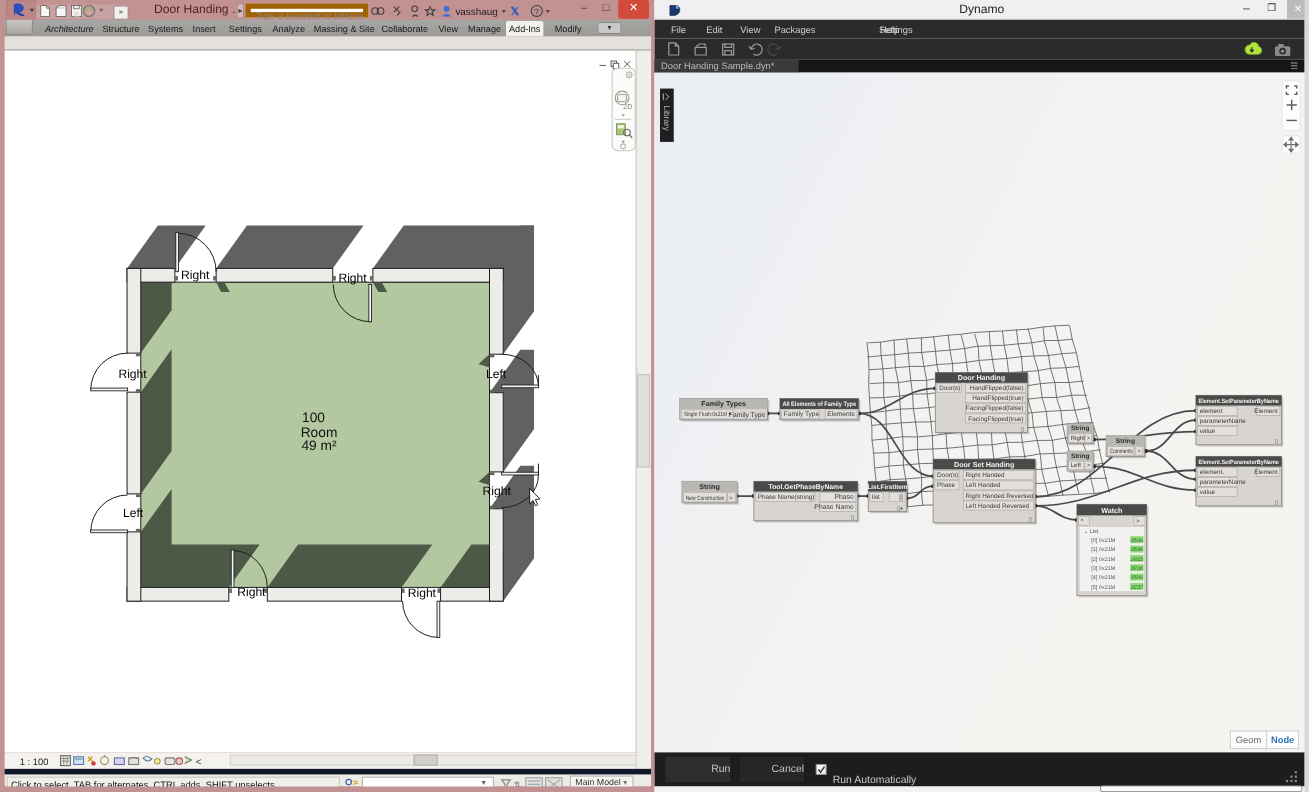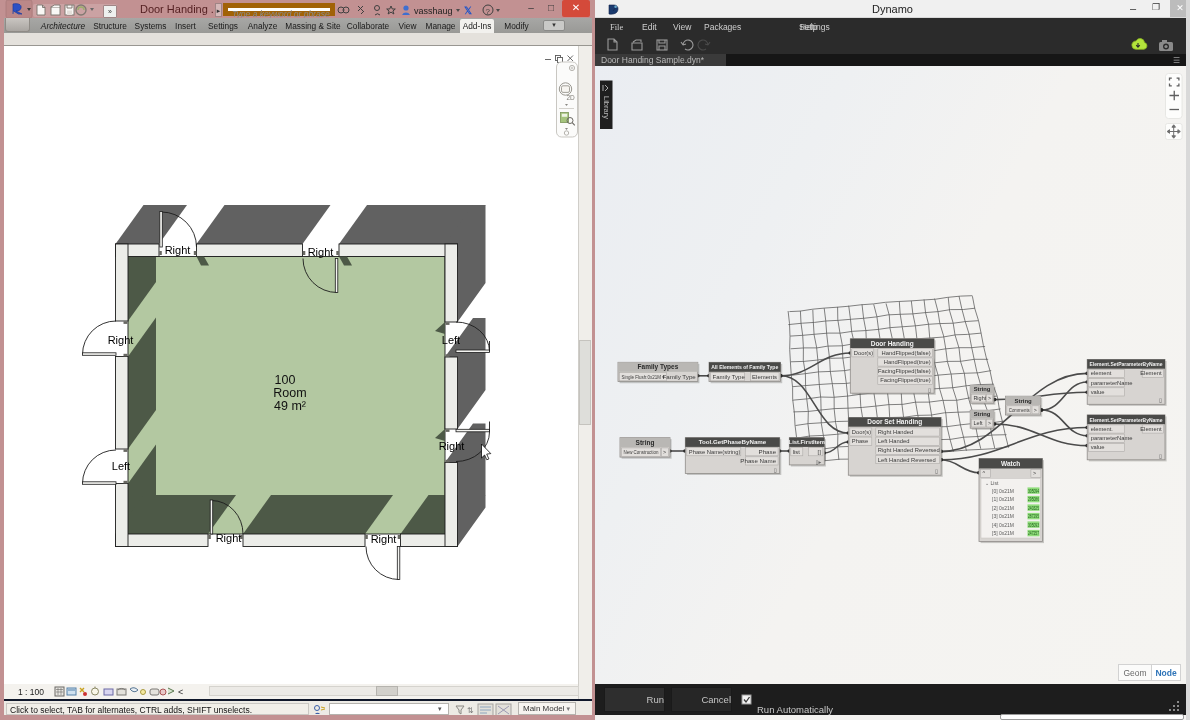--- a/index.html
+++ b/index.html
@@ -5,21 +5,21 @@
 .abs { position:absolute; }
 
 #revit { position:absolute; left:0; top:0; width:595px; height:720px; background:#c29192; }
 #rtitle { position:absolute; left:0; top:0; width:595px; height:18px; background:#c29192; }
 #rtabs { position:absolute; left:4px; top:18px; width:588px; height:15px; background:linear-gradient(#a7a7a5,#999996); }
 .rtab { position:absolute; top:1px; height:14px; font-size:8.3px; color:#1a1a1a; text-align:center; line-height:14px; }
 .rtab.sel { background:#f2f1ee; border-radius:2px 2px 0 0;text-align:center; }
 #rstrip { position:absolute; left:4px; top:33px; width:588px; height:13px; background:#e4e1dc; border-bottom:1px solid #989691; }
 #rcanvas { position:absolute; left:4px; top:46px; width:574px; height:638px; background:#fff; }
 #rvbar { position:absolute; left:4px; top:684px; width:574px; height:15px; background:#f4f2ee; }
-#rstatus { position:absolute; left:4px; top:699px; width:588px; height:16px; background:#edebe5; border-top:2px solid #0f172a; }
+#rstatus { position:absolute; left:4px; top:699px; width:588px; height:16px; background:#edebe5; border-top:5px solid #0f172a; }
 #rvscroll { position:absolute; left:578px; top:46px; width:14px; height:653px; background:#f0eeea; border-left:1px solid #d0cec9; }
 .wbtn { position:absolute; top:0; width:26px; height:17px; text-align:center; line-height:16px; font-size:10px; color:#fff; }
 
 #dyn { position:absolute; left:595px; top:0; width:595px; height:720px; background:#f5f4f2; }
 #dtitle { position:absolute; left:0; top:0; width:595px; height:18px; background:#f0f0f0; border-bottom:1px solid #d8d8d8; }
 #dmenu { position:absolute; left:0; top:18px; width:591px; height:17px; background:#2b2b2b; }
 #dmenu span { position:absolute; top:4px; color:#cfcfcf; font-size:8.5px; }
 #dtool { position:absolute; left:0; top:35px; width:591px; height:19px; background:#2b2b2b; }
 #dtabbar { position:absolute; left:0; top:54px; width:591px; height:12px; background:#161616; }
 #dtab { position:absolute; left:0; top:0; width:131px; height:12px; background:#3a3a3a; color:#b9b9b9; font-size:8.5px; line-height:12px; padding-left:6px; }
@@ -266,21 +266,21 @@
     <svg class="abs" style="left:12px;top:3px" width="13" height="13">
         <path d="M2,11 L2,2 L7,2 C11,2 12,6 10,9 C8.5,11 5,11.5 2,11 Z M6,8 L9,4" fill="#1a3a6e" stroke="#12244a" stroke-width="0.6"></path>
         <circle cx="8.6" cy="3.8" r="1.3" fill="#6ac"></circle>
       </svg>
     <div class="abs" style="left:250px;top:3px;width:95px;text-align:center;font-size:11px;color:#222;">Dynamo</div>
     <div class="abs" style="left:528px;top:2px;width:20px;text-align:center;font-size:11px;color:#333;">–</div>
     <div class="abs" style="left:551px;top:2px;width:20px;text-align:center;font-size:9px;color:#333;">❐</div>
     <div class="abs" style="left:575px;top:0;width:20px;height:17px;background:#bcbcbc;color:#fff;font-size:9px;text-align:center;line-height:17px;">✕</div>
   </div>
   <div id="dmenu">
-      <span style="left:15px;font-family:Liberation Serif, serif;">File</span>
+      <span style="left:15px;">File</span>
       <span style="left:47px;">Edit</span>
       <span style="left:78px;">View</span>
       <span style="left:109px;">Packages</span>
       <span style="left:160px;margin-left:44px;">Settings</span>
       <span style="left:205px;">Help</span>
     </div>
   <div id="dtool">
     <svg class="abs" style="left:10px;top:2px" width="130" height="15">
       <g stroke="#9a9a9a" fill="none" stroke-width="1.1">
         <path d="M3,2 l6,0 l3,3 l0,8 l-9,0 z M9,2 l0,3 l3,0"></path>

